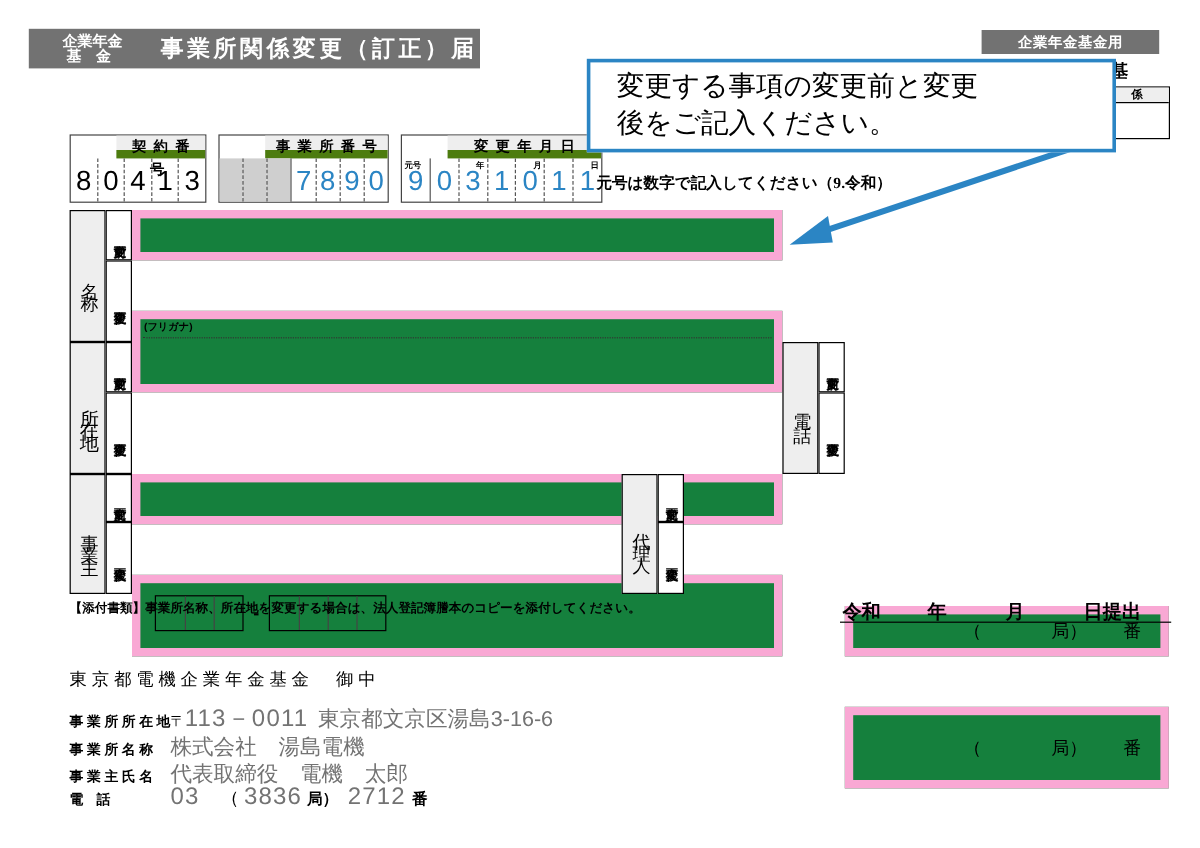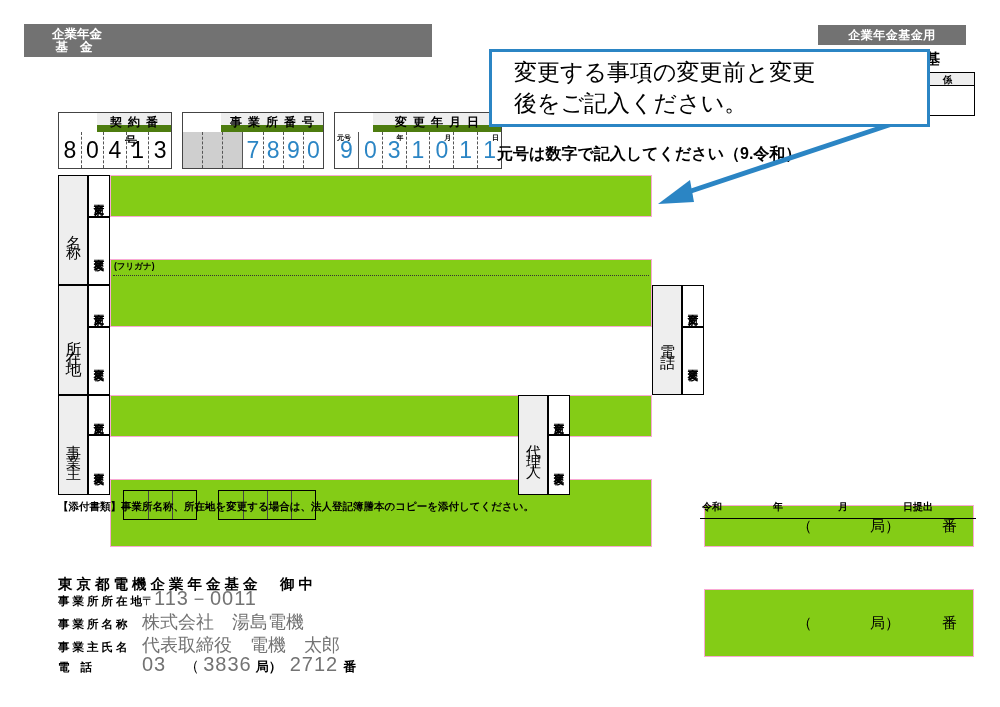--- a/index.html
+++ b/index.html
@@ -5,21 +5,21 @@
   html,body{margin:0;padding:0;}
   body{
     width:1000px;height:707px;background:#ffffff;
     font-family:"Liberation Sans","DejaVu Sans",sans-serif;
     color:#000;position:relative;overflow:hidden;
   }
   .page{position:absolute;left:0;top:0;width:1000px;height:707px;}
 
   
   .hdr-bar{
-    position:absolute;left:24px;top:24px;width:408px;height:33px;
+    position:absolute;left:24px;top:24px;width:376px;height:33px;
     background:#727272;display:flex;align-items:center;
   }
   .hdr-kikin{
     color:#fff;font-weight:bold;font-size:12.5px;line-height:13px;
     margin-left:14px;width:78px;text-align:center;letter-spacing:0px;
   }
   .hdr-kikin span{display:block;}
   .hdr-kikin .l2{letter-spacing:12px;text-indent:6px;}
   .hdr-title{
     color:#fff;font-size:19px;font-weight:bold;letter-spacing:3px;
@@ -78,41 +78,41 @@
   .numbox .cell .sub{
     position:absolute;top:1px;left:2px;font-size:7px;font-weight:bold;color:#000;
   }
   .numbox .cell .sub.r{left:auto;right:2px;}
 
   #box-keiyaku{left:58px;top:112px;width:114px;}
   #box-jigyosho{left:182px;top:112px;width:142px;}
   #box-date{left:334px;top:112px;width:168px;}
 
   .note-gengo{
-    position:absolute;left:497px;top:144px;font-size:16px;font-weight:bold;
-    letter-spacing:0px;white-space:nowrap;
+    position:absolute;left:497px;top:144px;font-size:13px;font-weight:bold;
+    letter-spacing:0px;white-space:nowrap;font-family:Liberation Serif, serif;
   }
 
   
   .mt{position:absolute;left:58px;top:175px;width:916px;height:320px;}
   .cellbase{position:absolute;box-sizing:border-box;}
   .vlabel{
     background:#eeeeee;border:1px solid #000;box-sizing:border-box;
     display:flex;align-items:center;justify-content:center;
     font-size:15px;font-weight:normal;writing-mode:vertical-rl;
     letter-spacing:10px;text-indent:5px;
   }
   .vlabel.big{font-size:16px;}
   .vsmall{
     background:#fff;border:1px solid #000;box-sizing:border-box;
     display:flex;align-items:center;justify-content:center;
     font-size:10.5px;font-weight:bold;writing-mode:vertical-rl;
     letter-spacing:1px;line-height:11px;
   }
-  .field{border:1px solid #f9a8d4;background:#84cc16;box-sizing:border-box;position:relative;}
+  .field{border:7px solid #f9a8d4;background:#15803d;box-sizing:border-box;position:relative;}
   .furi{
     position:absolute;left:3px;top:1px;font-size:8.5px;font-weight:bold;
     letter-spacing:0px;
   }
   .furi-line{
     position:absolute;left:2px;right:2px;top:15px;
     border-top:1px dotted #333;
   }
   .tel-inner{
     position:absolute;left:0;right:0;top:0;bottom:0;
@@ -127,31 +127,31 @@
     display:block;width:24px;height:28px;box-sizing:border-box;
   }
   .zipgrp i+i{border-left:1px solid #444;}
   .ziphyphen{margin:0 8px;font-size:15px;font-weight:bold;}
 
   
   .attach{
     position:absolute;left:58px;top:500px;font-size:10.5px;font-weight:bold;
     white-space:nowrap;
   }
-  .subm{position:absolute;top:500px;font-size:10px;font-weight:bold;}
+  .subm{position:absolute;top:500px;font-size:16px;font-weight:bold;}
   .subm-line{
     position:absolute;left:700px;top:518px;width:276px;border-top:1px solid #000;
   }
   #subm-reiwa{left:702px;}
   #subm-nen{left:773px;}
   #subm-getsu{left:838px;}
   #subm-hi{left:903px;}
 
   .fundname{
-    position:absolute;left:58px;top:575px;font-size:14.5px;font-weight:bold;
+    position:absolute;left:58px;top:557px;font-size:14.5px;font-weight:normal;
     letter-spacing:4px;white-space:nowrap;
   }
   .frow{position:absolute;display:flex;align-items:baseline;white-space:nowrap;}
   .flabel{
     font-size:11.5px;font-weight:bold;letter-spacing:3px;
     width:84px;display:inline-block;
   }
   .flabel.sp{letter-spacing:11px;}
   .fval{color:#737373;font-size:16px;letter-spacing:0px;}
   .fval.big{font-size:20px;letter-spacing:1px;}
@@ -166,20 +166,21 @@
 </head>
 <body>
 
 <div class="page">
 
   <div class="hdr-bar">
     <div class="hdr-kikin">
       <span class="l1">企業年金</span>
       <span class="l2">基金</span>
     </div>
+    <div class="hdr-title">事業所関係変更（訂正）届</div>
   </div>
 
   <div class="badge-right">企業年金基金用</div>
   <div class="arrow-ki">→ 基</div>
 
   <div class="mini-table">
     <div class="c1"></div>
     <div class="c2">
       <div class="th">係</div>
       <div class="td"></div>
@@ -324,20 +325,21 @@
   <div class="subm" id="subm-getsu">月</div>
   <div class="subm" id="subm-hi">日提出</div>
   <div class="subm-line"></div>
 
   <div class="fundname">東京都電機企業年金基金　御中</div>
 
   <div class="frow" id="row-addr">
     <span class="flabel">事業所所在地</span>
     <span class="fval" style="font-size:12px;color:#000;">〒</span>
     <span class="fval big">113－0011</span>
+    <span class="fval mid" style="margin-left:8px;">東京都文京区湯島3-16-6</span>
   </div>
 
   <div class="frow" id="row-name">
     <span class="flabel">事業所名称</span>
     <span class="fval mid">株式会社　湯島電機</span>
   </div>
 
   <div class="frow" id="row-owner">
     <span class="flabel">事業主氏名</span>
     <span class="fval mid">代表取締役　電機　太郎</span>

